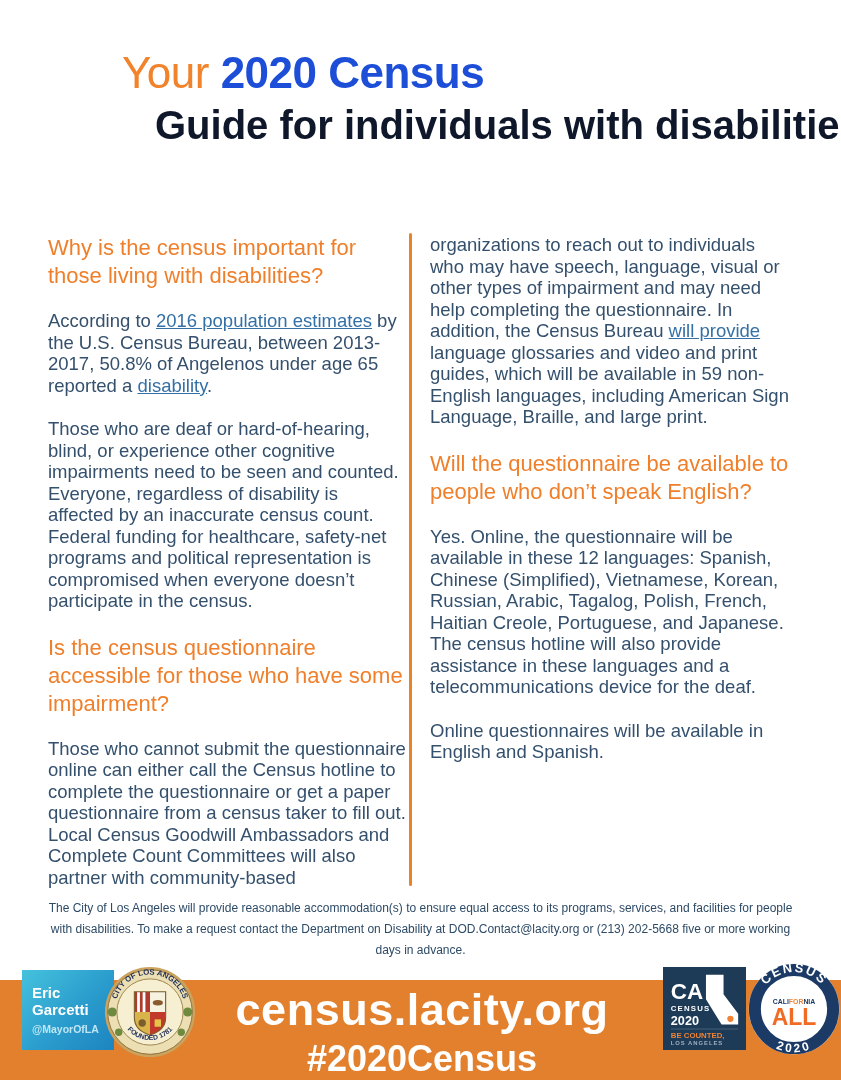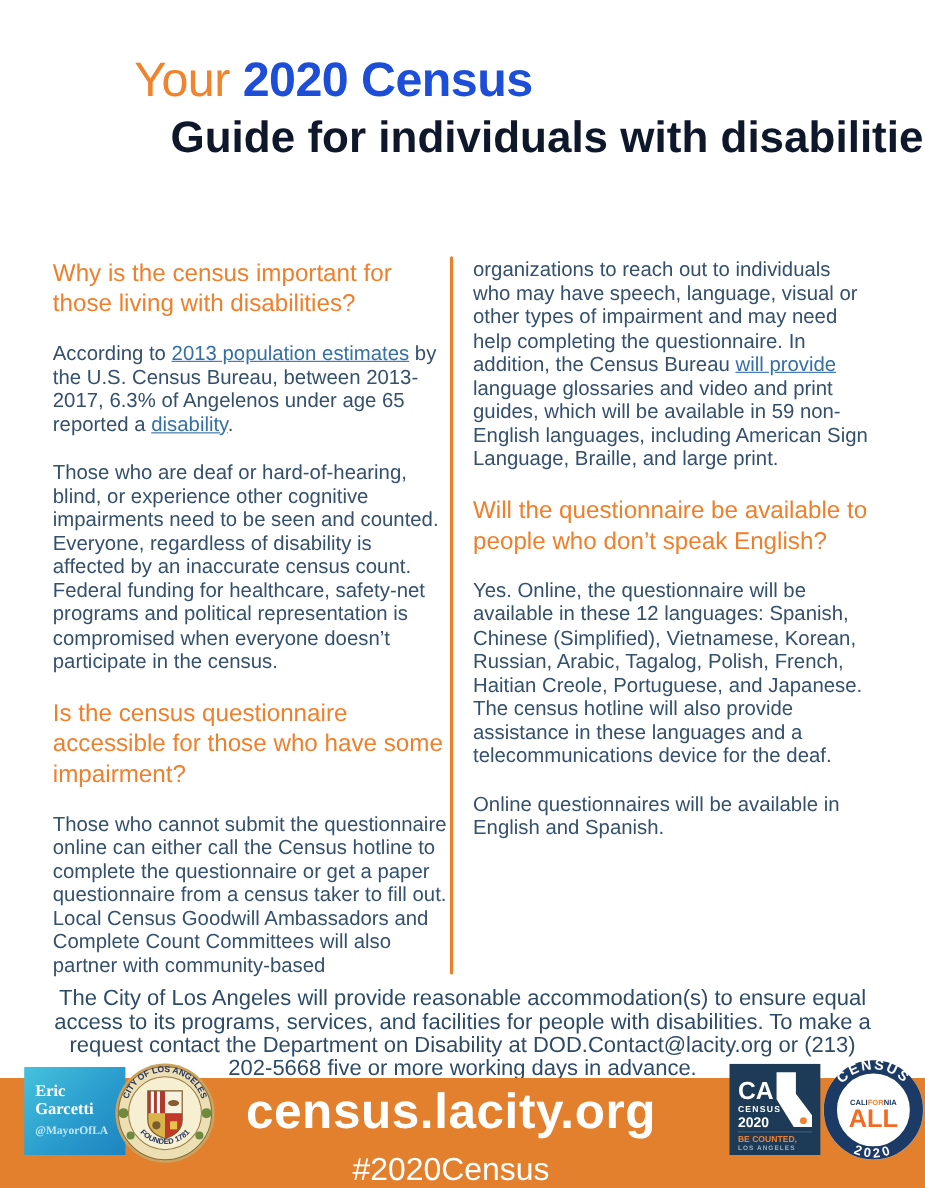--- a/index.html
+++ b/index.html
@@ -68,46 +68,45 @@
     width: 3px; height: 653px;
     background: #e8832c;
     border-radius: 2px;
   }
   .disclaimer {
     position: absolute;
     top: 898px; left: 45px;
     width: 751px;
     text-align: center;
     color: #2d4a66;
-    font-size: 20px;
+    font-size: 12px;
     line-height: 21px;
   }
   .footer-bar {
     position: absolute;
     left: 0; top: 980px;
     width: 841px; height: 100px;
     background: #e2802e;
   }
   .footer-text {
     position: absolute;
-    left: 0; top: 984px;
+    left: 12px; top: 984px;
     width: 820px;
     text-align: center;
     color: #ffffff;
   }
   .footer-url { font-size: 45px; font-weight: 700; letter-spacing: 0.5px; }
-  .footer-hashtag { font-size: 29px; font-weight: 400; margin-top: 12px; }
+  .footer-hashtag { font-size: 36px; font-weight: 700; margin-top: 2px; }
   .garcetti-box {
     position: absolute;
     left: 22px; top: 970px;
     width: 92px; height: 80px;
     background: linear-gradient(135deg, #45c2dd 0%, #2a9ccd 55%, #1d84bf 100%);
     color: #ffffff;
     padding: 14px 0 0 10px;
-    font-family: Liberation Serif, serif;
   }
   .garcetti-box .gname { font-size: 15px; font-weight: 700; line-height: 17px; }
   .garcetti-box .ghandle { font-size: 10.5px; font-weight: 700; color: #bfe6f4; margin-top: 5px; }
   .seal { position: absolute; left: 104px; top: 966px; width: 92px; height: 92px; }
   .ca-logo { position: absolute; left: 663px; top: 967px; width: 83px; height: 83px; }
   .all-logo { position: absolute; left: 748px; top: 963px; width: 92px; height: 92px; }
 </style>
 </head>
 <body>
 
@@ -115,21 +114,21 @@
 
 
   <div class="title"><span class="your">Your </span><span class="rest">2020 Census</span></div>
 
   <div class="subtitle">Guide for individuals with disabilities</div>
 
   <div class="divider"></div>
 
   <div class="col col-left">
     <h3>Why is the census important for those living with disabilities?</h3>
-    <p><span>According to </span><a class="doclink">2013 population estimates</a><span> by the U.S. Census Bureau,  between 2013-2017, 6.3% of Angelenos under age 65 reported a </span><a class="doclink">disability</a><span>.</span></p>
+    <p><span>According to </span><a class="doclink">2016 population estimates</a><span> by the U.S. Census Bureau,  between 2013-2017, 50.8% of Angelenos under age 65 reported a </span><a class="doclink">disability</a><span>.</span></p>
     <p>Those who are deaf or hard-of-hearing, blind, or experience other cognitive impairments need to be seen and counted. Everyone, regardless of disability is affected by an inaccurate census count. Federal funding for healthcare, safety-net programs and political representation is compromised when everyone doesn’t participate in the census.</p>
     <h3 class="mid">Is the census questionnaire accessible for those who have some impairment?</h3>
     <p>Those who cannot submit the questionnaire online can either call the Census hotline to complete the questionnaire or get a paper questionnaire from a census taker to fill out. Local Census Goodwill Ambassadors and Complete Count Committees will also partner with community-based</p>
   </div>
 
   <div class="col col-right">
     <p><span>organizations to reach out to individuals who may have speech, language, visual or other types of impairment and may need help completing the questionnaire. In addition, the Census Bureau </span><a class="doclink">will provide</a><span> language glossaries and video and print guides, which will be available in 59 non-English languages, including American Sign Language, Braille, and large print.</span></p>
     <h3 class="mid">Will the questionnaire be available to people who don’t speak English?</h3>
     <p>Yes. Online, the questionnaire will be available in these 12 languages: Spanish, Chinese (Simplified), Vietnamese, Korean, Russian, Arabic, Tagalog, Polish, French, Haitian Creole, Portuguese, and Japanese. The census hotline will also provide assistance in these languages and a telecommunications device for the deaf.</p>
     <p>Online questionnaires will be available in English and Spanish.</p>

